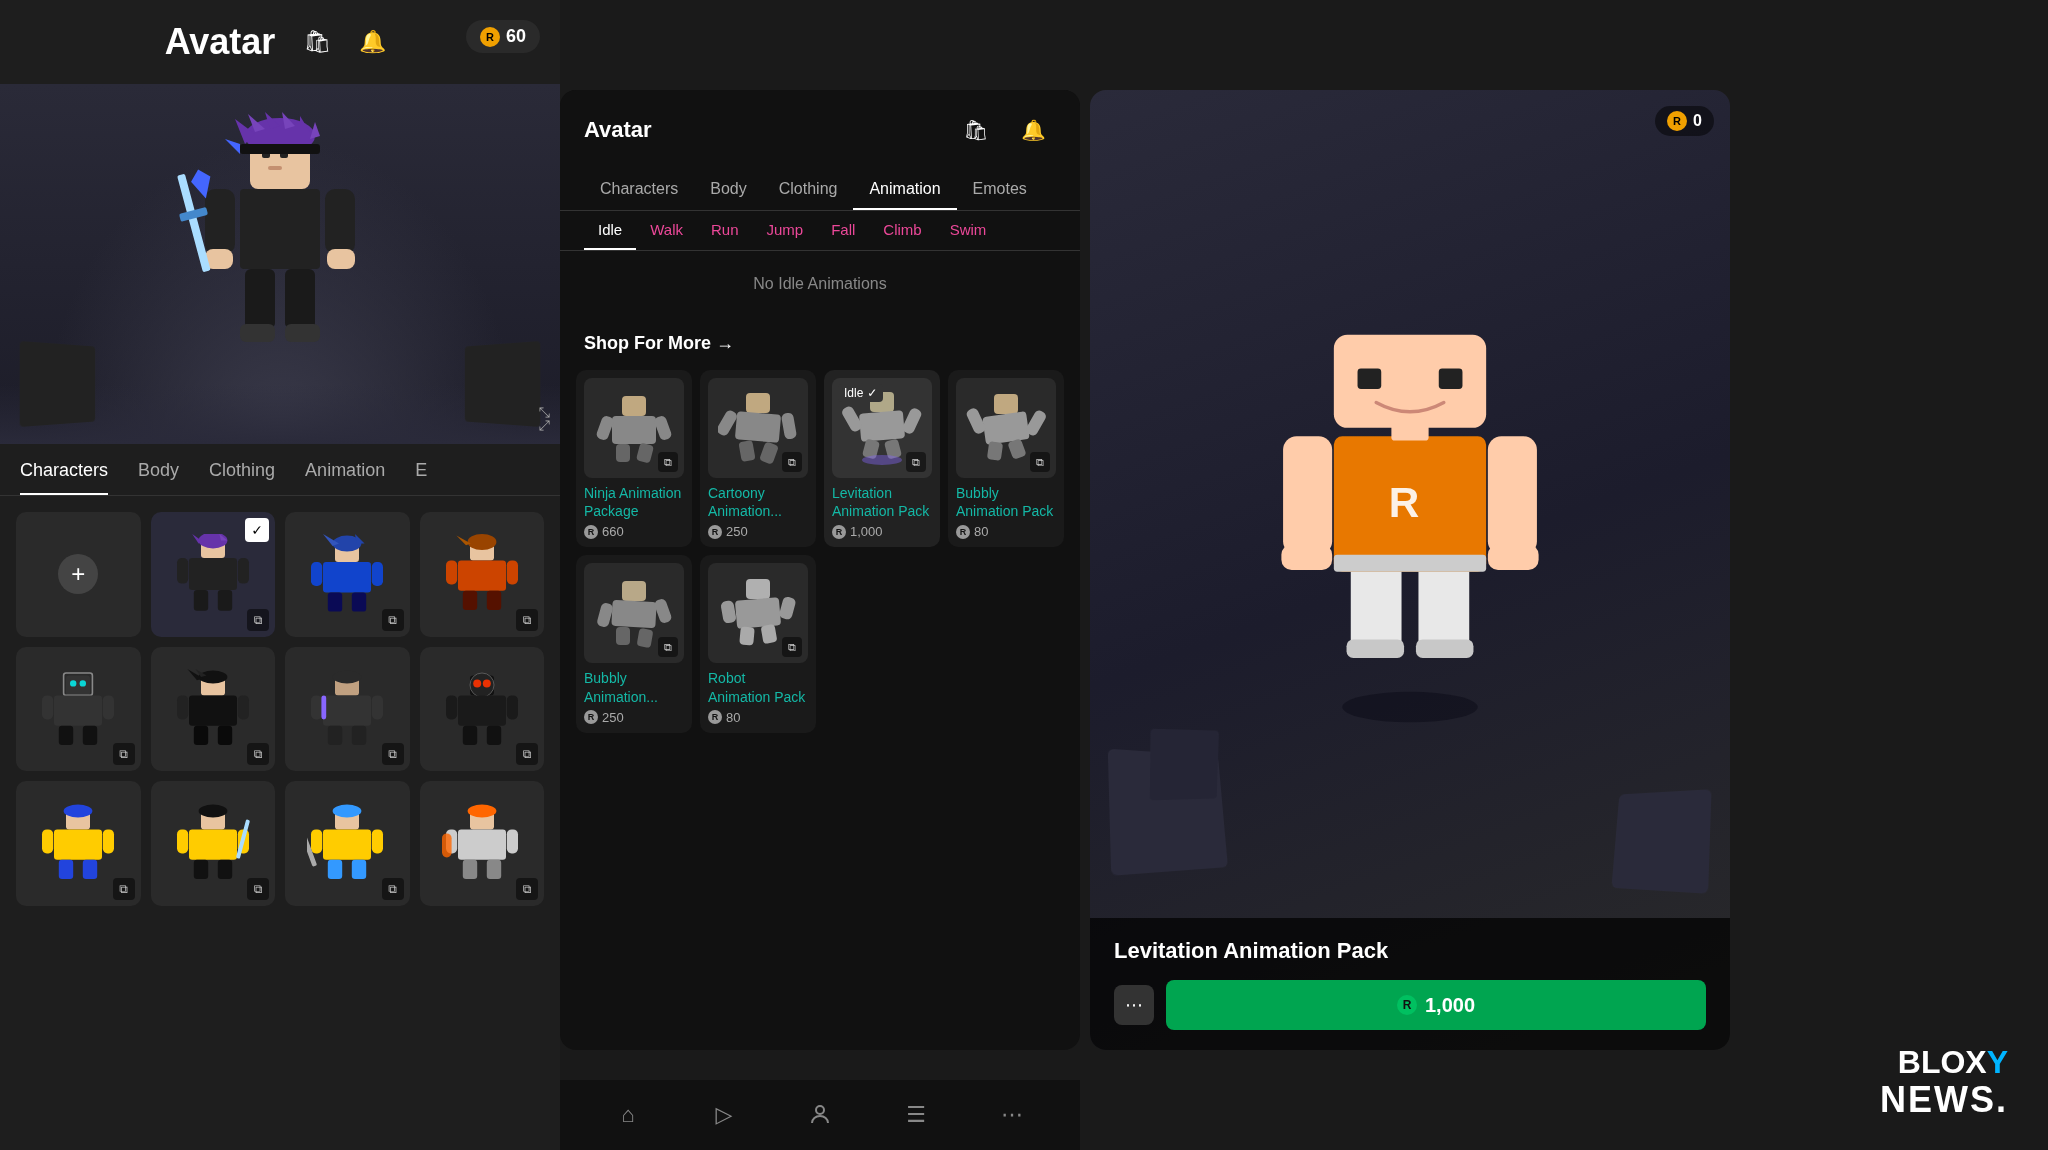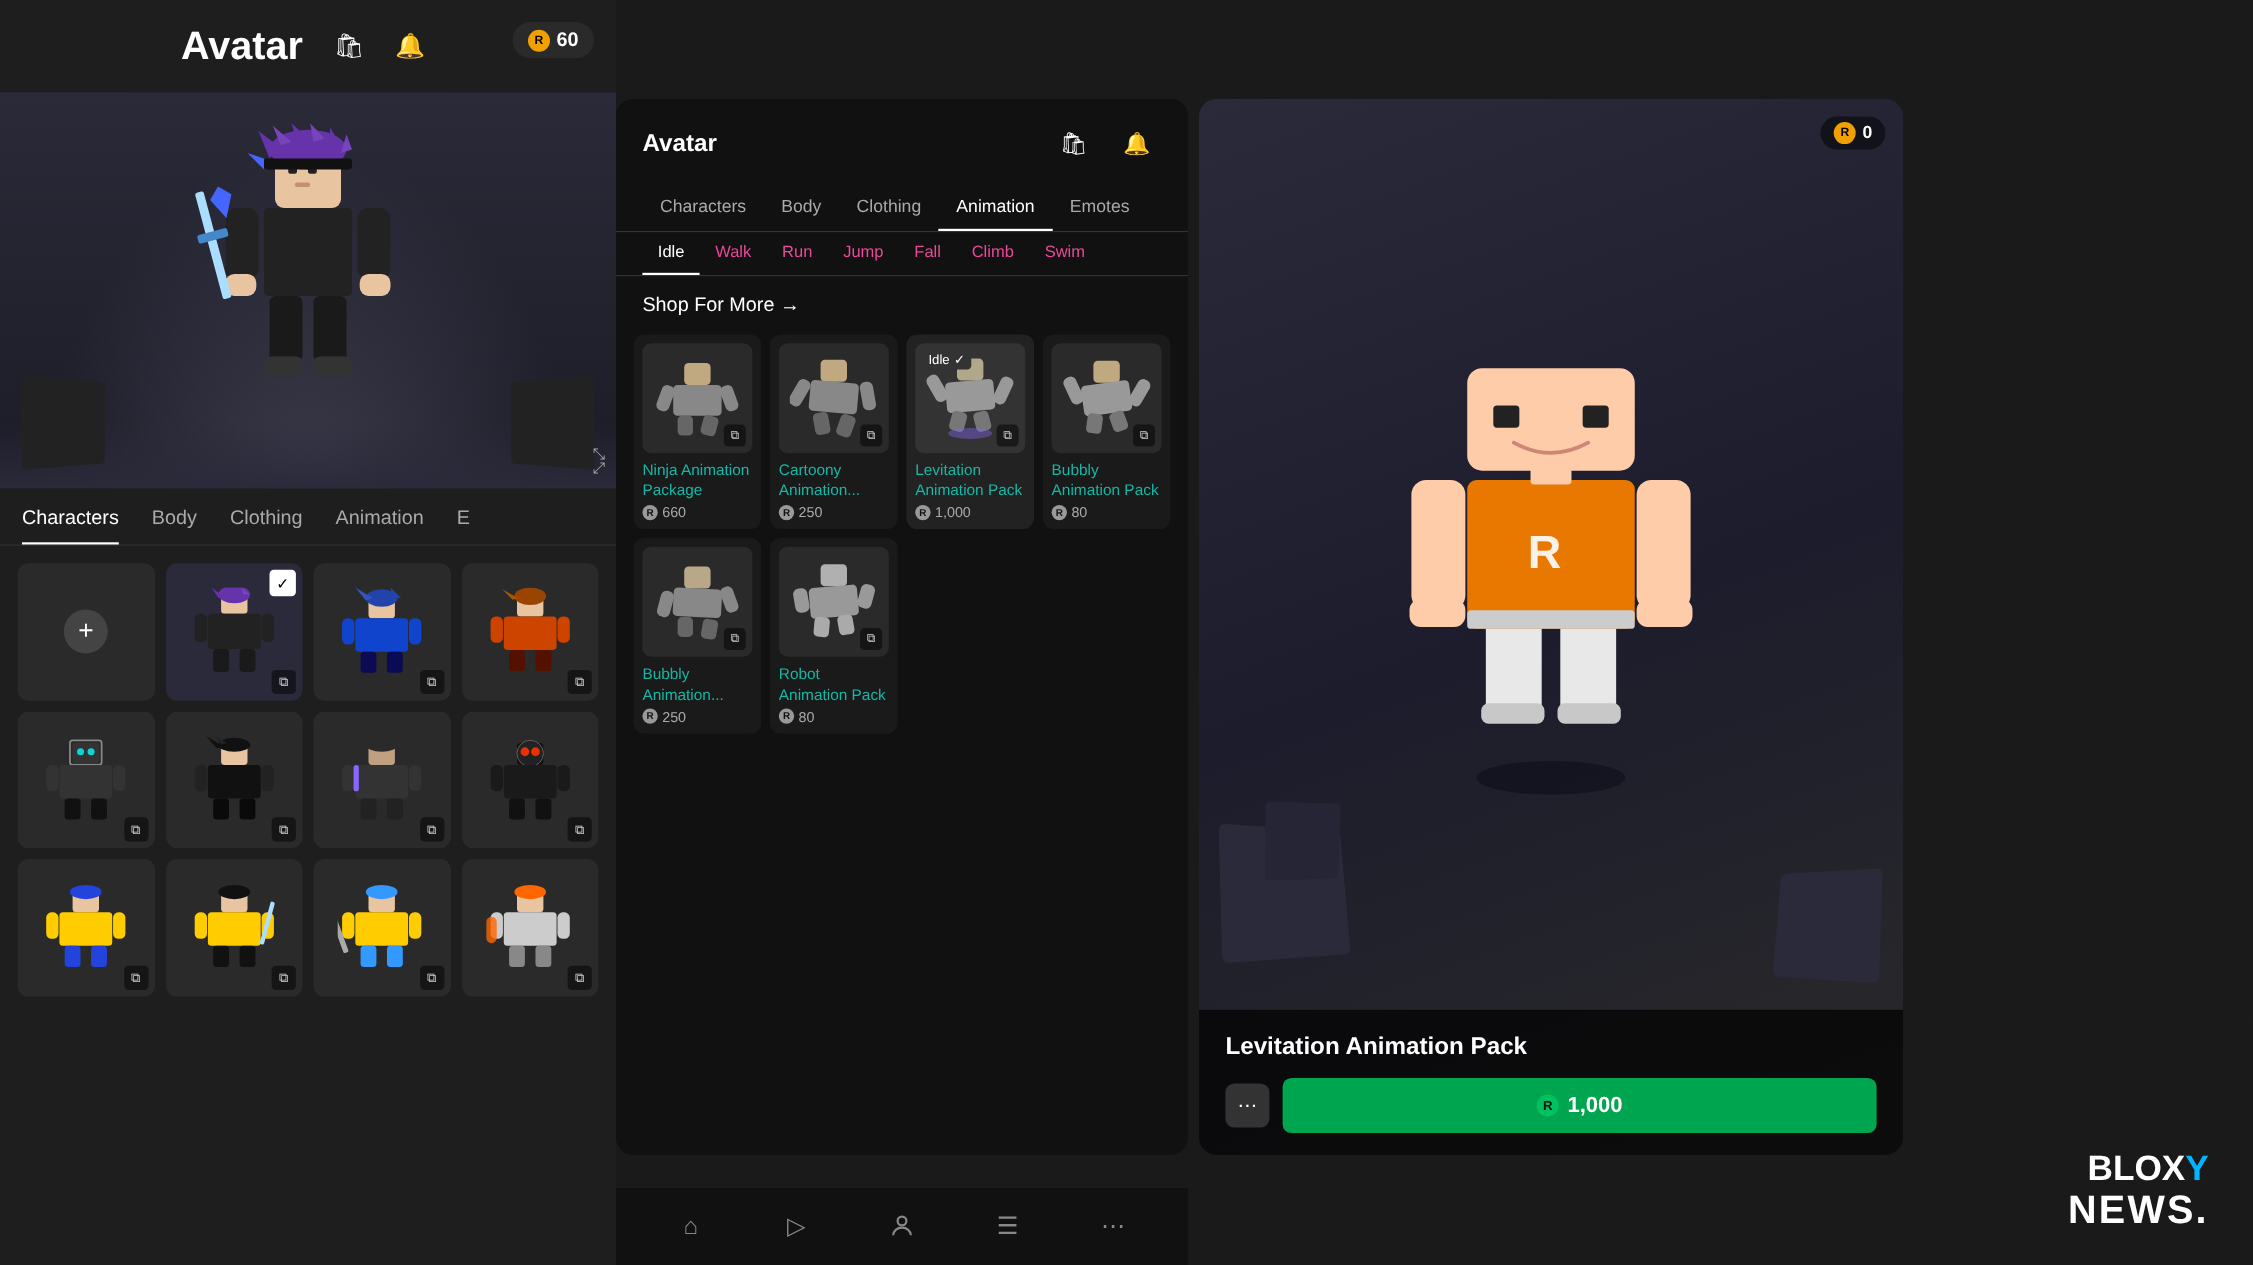--- a/index.html
+++ b/index.html
@@ -273,21 +273,21 @@
     .shop-header {
       display: flex;
       align-items: center;
       justify-content: space-between;
       padding: 16px 24px;
     }
 
     .shop-title {
       font-size: 18px;
       color: #fff;
-      font-weight: normal;
+      font-weight: bold;
       display: flex;
       align-items: center;
       gap: 8px;
     }
 
     .animations-grid {
       display: grid;
       grid-template-columns: repeat(4, 1fr);
       gap: 8px;
       padding: 0 16px 16px;
@@ -773,20 +773,21 @@
   <div class="animation-subtabs">
     <div class="anim-subtab active">Idle</div>
     <div class="anim-subtab">Walk</div>
     <div class="anim-subtab">Run</div>
     <div class="anim-subtab">Jump</div>
     <div class="anim-subtab">Fall</div>
     <div class="anim-subtab">Climb</div>
     <div class="anim-subtab">Swim</div>
   </div>
 
+  <div class="no-animations">No Idle Animations</div>
 
   <div class="shop-header">
     <span class="shop-title">Shop For More →</span>
   </div>
 
   <div class="animations-grid">
 
     <div class="anim-item">
       <div class="anim-item-thumb">
         <svg viewBox="0 0 80 80" width="80" height="80">

